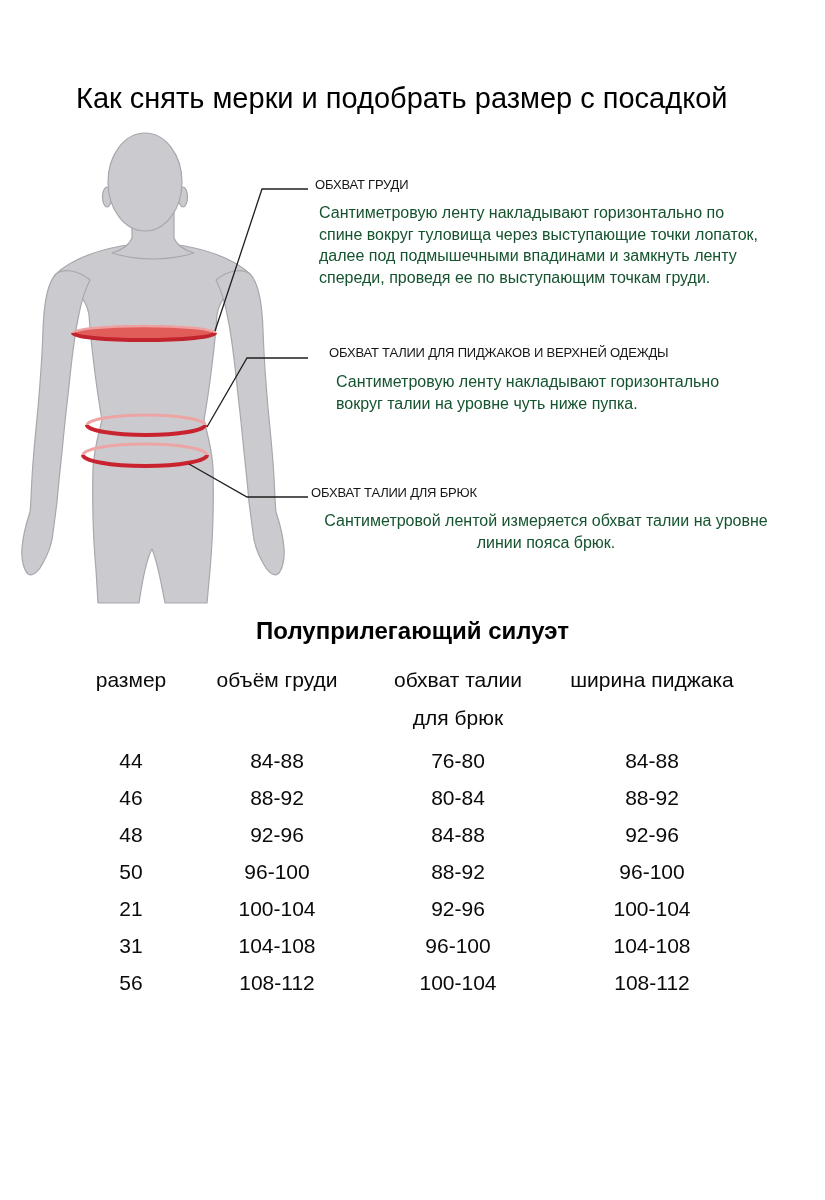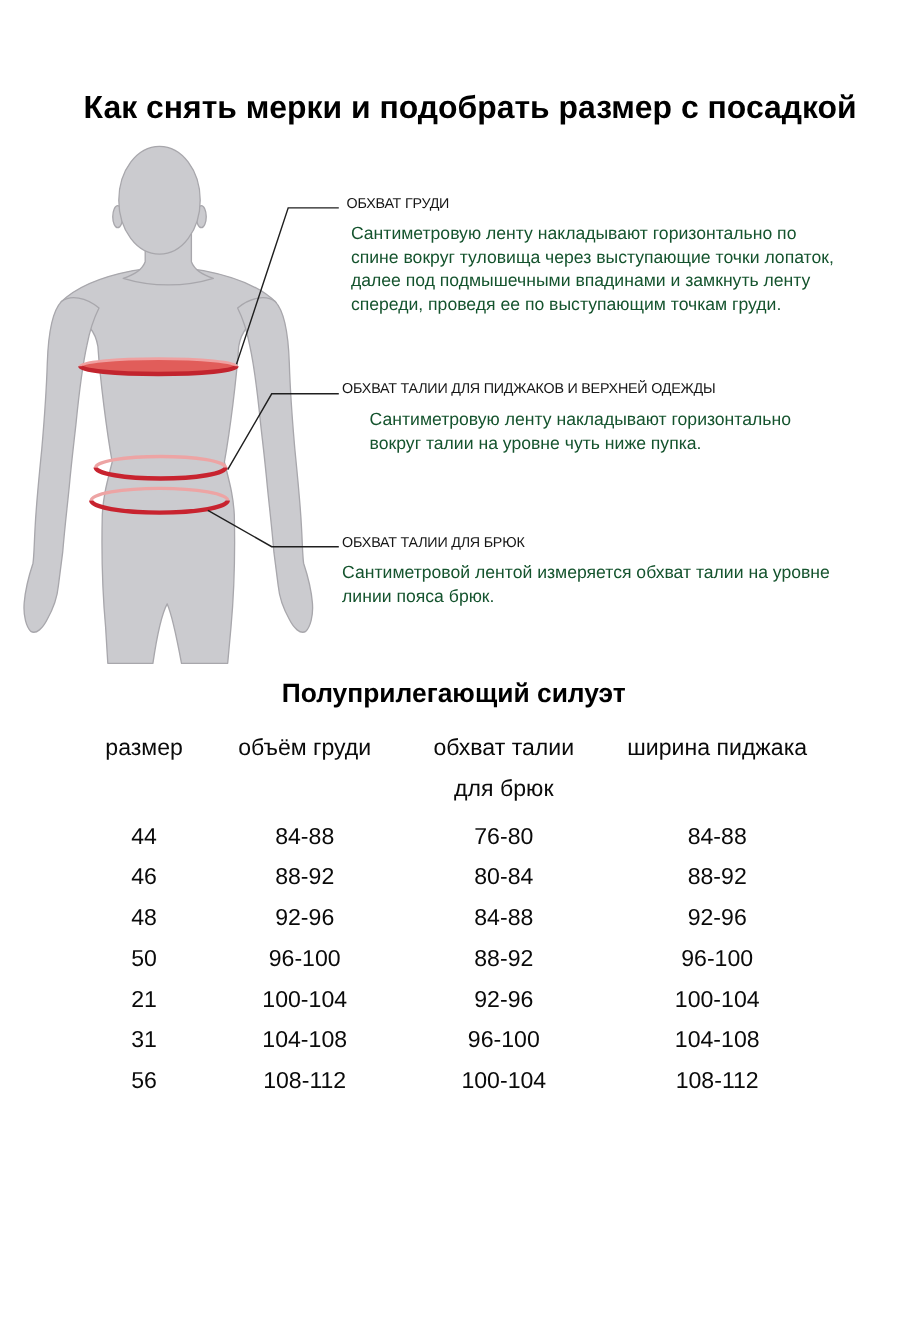--- a/index.html
+++ b/index.html
@@ -5,35 +5,35 @@
   html,body{margin:0;padding:0;}
   body{
     width:825px;height:1200px;position:relative;overflow:hidden;
     background:#ffffff;color:#000;
     font-family:"Liberation Sans","DejaVu Sans",sans-serif;
     -webkit-font-smoothing:antialiased;
   }
   .abs{position:absolute;}
   .page-title{
     left:76px;top:82px;width:700px;
-    font-size:29px;font-weight:700;color:#000;white-space:nowrap;
+    font-size:29px;font-weight:400;color:#000;white-space:nowrap;
   }
   .figure-svg{left:0;top:0;width:825px;height:620px;}
   .ann-label{
     font-size:13px;letter-spacing:-0.2px;color:#161616;white-space:nowrap;
   }
   .ann-desc{
     font-size:16px;line-height:21.5px;color:#14532d;white-space:pre-line;width:470px;
   }
   .ann-label-1{left:315px;top:177px;}
   .ann-desc-1{left:319px;top:202px;}
-  .ann-label-2{left:311px;top:345px;}
+  .ann-label-2{left:329px;top:345px;}
   .ann-desc-2{left:311px;top:371px;margin-left:25px;}
   .ann-label-3{left:311px;top:485px;}
-  .ann-desc-3{left:311px;top:510px;}
+  .ann-desc-3{left:311px;top:510px;text-align:center;}
   .table-heading{
     left:0;top:617px;width:825px;text-align:center;
     font-size:24px;font-weight:700;color:#000;
   }
   .size-table{
     left:56px;top:661px;width:696px;
     display:grid;grid-template-columns:150px 142px 220px 168px;
   }
   .size-table .cell{
     text-align:center;font-size:21px;color:#0a0a0a;

